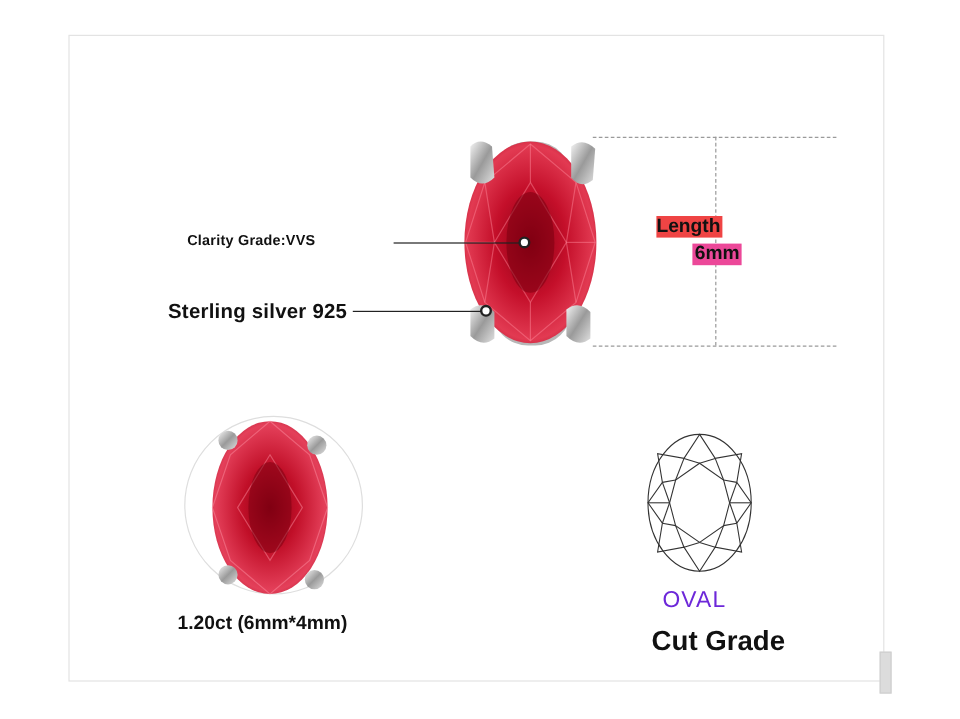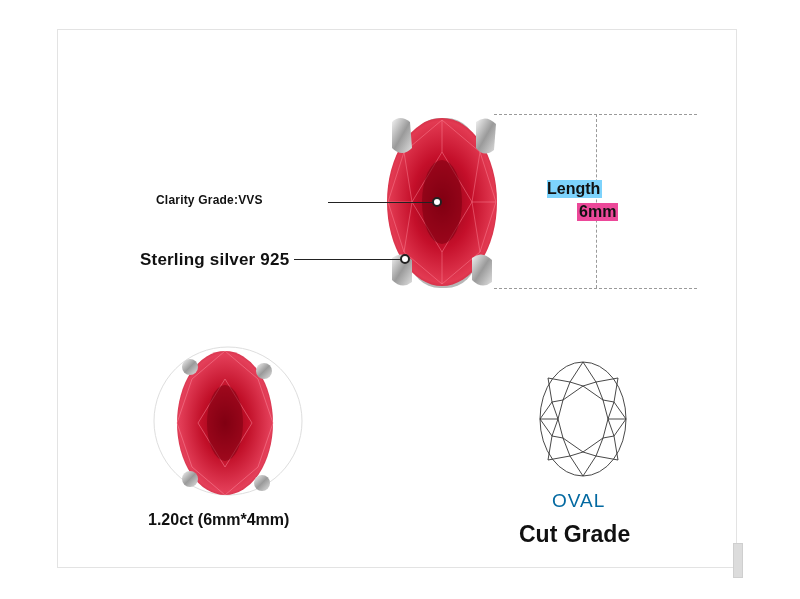--- a/index.html
+++ b/index.html
@@ -11,22 +11,22 @@
     .lbl-silver { left:140px; top:250px; font-size:17px; letter-spacing:0.2px; }
     .leader { position:absolute; height:1px; background:#222; }
     .lead-clarity { left:328px; top:202px; width:106px; }
     .lead-silver { left:294px; top:259px; width:110px; }
     .dot { position:absolute; width:6px; height:6px; border-radius:50%; background:#fff; border:2px solid #222; box-sizing:content-box; }
     .lbl-length { left:547px; top:180px; font-size:16px; }
     .lbl-6mm { left:577px; top:203px; font-size:16px; }
     .dash-h { position:absolute; height:0; border-top:1px dashed #9a9a9a; }
     .dash-v { position:absolute; width:0; border-left:1px dashed #9a9a9a; }
     .lbl-weight { left:148px; top:511px; font-size:16px; }
-    .lbl-oval { left:552px; top:490px; font-size:19px; color:#0369a1; font-weight:normal; letter-spacing:1px; }
-    .lbl-cut { left:519px; top:521px; font-size:23px; }
+    .lbl-oval { left:552px; top:490px; font-size:19px; color:#6d28d9; font-weight:normal; letter-spacing:1px; }
+    .lbl-cut { left:543px; top:521px; font-size:23px; }
     svg { position:absolute; overflow:visible; }
   </style>
 </head>
 <body>
 
 <div class="frame"></div>
 <div class="scroll-thumb"></div>
 
 <svg style="left:380px;top:112px" width="125" height="180" viewBox="0 0 125 180">
   <defs>
@@ -67,21 +67,21 @@
 <div class="leader lead-clarity"></div>
 <div class="dot" style="left:432px;top:197px"></div>
 
 <div class="label lbl-silver">Sterling silver 925</div>
 <div class="leader lead-silver"></div>
 <div class="dot" style="left:400px;top:254px"></div>
 
 <div class="dash-h" style="left:494px;top:114px;width:203px"></div>
 <div class="dash-h" style="left:494px;top:288px;width:203px"></div>
 <div class="dash-v" style="left:596px;top:114px;height:174px"></div>
-<div class="label lbl-length" style="background:#7dd3fc;padding-right:2px">Length</div>
+<div class="label lbl-length" style="background:#ef4444;padding-right:2px">Length</div>
 <div class="label lbl-6mm" style="background:#ec4899;padding:0 2px">6mm</div>
 
 <svg style="left:152px;top:345px" width="152" height="152" viewBox="0 0 152 152">
   <defs>
     <radialGradient id="gemB" cx="50%" cy="50%" r="60%">
       <stop offset="0%" stop-color="#8a0014"></stop>
       <stop offset="40%" stop-color="#c10f28"></stop>
       <stop offset="80%" stop-color="#e4405a"></stop>
       <stop offset="100%" stop-color="#a50b20"></stop>
     </radialGradient>

